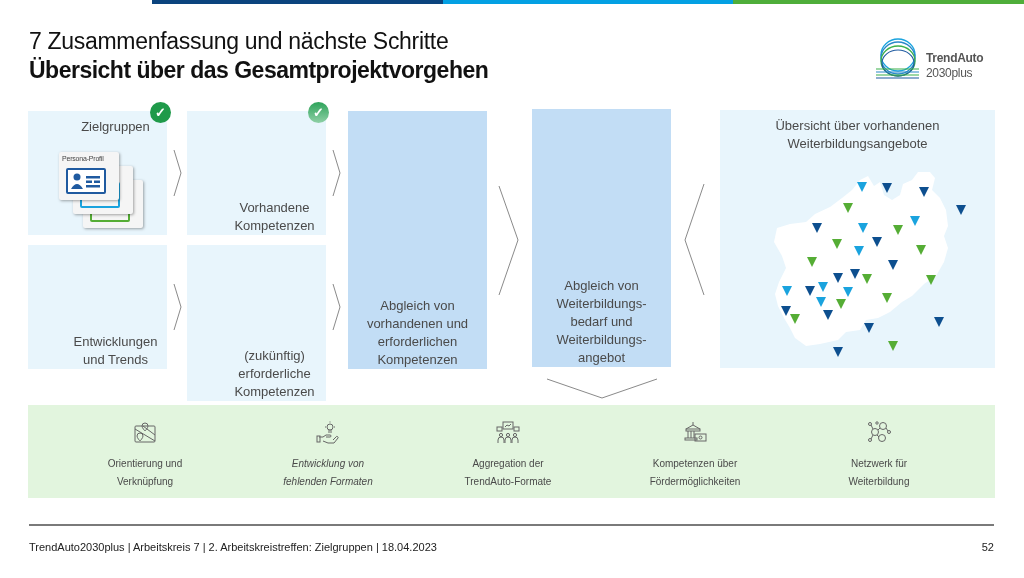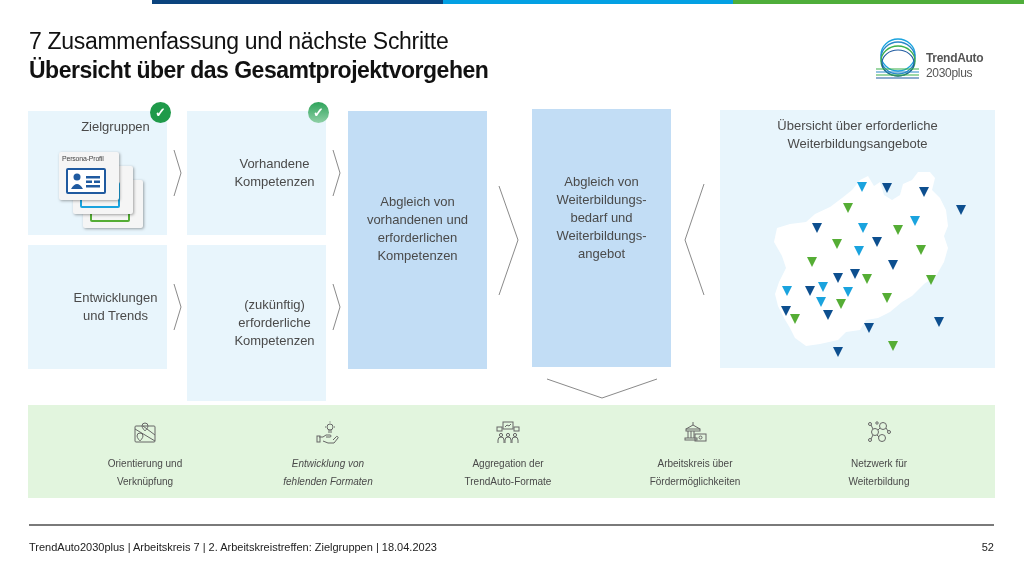--- a/index.html
+++ b/index.html
@@ -12,21 +12,21 @@
   .tb2 { left: 443px; width: 290px; background: #03a0e3; }
   .tb3 { left: 733px; width: 291px; background: #4fae3a; }
 
   .title1 { left: 29px; top: 28px; font-size: 23px; color: #111; letter-spacing: -0.3px; }
   .title2 { left: 29px; top: 57px; font-size: 23px; font-weight: bold; color: #111; letter-spacing: -0.5px; }
 
   .logo { left: 875px; top: 36px; width: 110px; height: 46px; }
   .logo-t1 { position: absolute; left: 51px; top: 15px; font-size: 12px; font-weight: bold; color: #555; letter-spacing: -0.3px; }
   .logo-t2 { position: absolute; left: 51px; top: 30px; font-size: 12px; color: #555; letter-spacing: -0.3px; }
 
-  .box { position: absolute; display: flex; align-items: center; justify-content: center; text-align: center;
+  .box { position: absolute; display: flex; align-items: flex-end; justify-content: center; text-align: center;
          color: #4a4a4a; font-size: 13px; line-height: 18px; }
   .light { background: #e8f5fc; padding-left: 36px; }
   .mid { background: #c2ddf5; }
 
   .chev { position: absolute; overflow: visible; }
 
   .check { position: absolute; width: 21px; height: 21px; border-radius: 50%; background: #1f9a4a;
            color: #fff; font-size: 13px; line-height: 21px; text-align: center; font-weight: bold; }
   .check.faded { background: linear-gradient(180deg, #2ea35a 0%, #8fd0a6 100%); }
 
@@ -147,21 +147,21 @@
     <polyline points="174,284 181,307 174,330"></polyline>
     <polyline points="333,284 340,307 333,330"></polyline>
     <polyline points="499,186 518,240 499,295"></polyline>
     <polyline points="704,184 685,240 704,295"></polyline>
     <polyline points="547,379 602,398 657,379"></polyline>
   </g>
 </svg>
 
 <div class="abs light" style="left:720px;top:110px;width:275px;height:258px;"></div>
 <div class="map-title">
-  <div>Übersicht über erforderliche</div>
+  <div>Übersicht über vorhandenen</div>
   <div>Weiterbildungsangebote</div>
 </div>
 <svg class="abs" style="left:0;top:0" width="1024" height="578">
   <path d="M860,180 L868,176 L874,186 L880,182 L884,195 L892,200 L900,195 L903,184 L912,180 L918,172 L930,172 L935,178 L932,190 L940,198 L946,210 L948,226 L944,236 L948,248 L944,262 L936,276 L924,284 L912,296 L902,302 L890,312 L878,318 L866,320 L860,330 L846,332 L838,340 L820,344 L806,346 L795,338 L790,328 L784,318 L778,306 L775,294 L779,282 L786,268 L782,256 L774,242 L777,228 L790,224 L806,222 L815,214 L830,207 L842,198 L852,190 Z" fill="#ffffff"></path>
   <g>
     <polygon points="857,182 867,182 862,192" fill="#1aa3de"></polygon>
     <polygon points="882,183 892,183 887,193" fill="#0d4f8f"></polygon>
     <polygon points="919,187 929,187 924,197" fill="#0d4f8f"></polygon>
     <polygon points="956,205 966,205 961,215" fill="#0d4f8f"></polygon>
     <polygon points="843,203 853,203 848,213" fill="#55ad35"></polygon>
@@ -260,21 +260,21 @@
       <rect x="3" y="8" width="14" height="2"></rect>
       <line x1="5" y1="10" x2="5" y2="17"></line>
         <line x1="8" y1="10" x2="8" y2="17"></line>
         <line x1="11" y1="10" x2="11" y2="17"></line>
       <rect x="2" y="17" width="12" height="2"></rect>
       <rect x="12" y="13" width="11" height="7"></rect>
       <circle cx="17.5" cy="16.5" r="1.5"></circle>
     </g>
   </svg>
   <div class="feature-label">
-    <div>Arbeitskreis über</div>
+    <div>Kompetenzen über</div>
     <div>Fördermöglichkeiten</div>
   </div>
 </div>
 
 <div class="feature" style="left:784px;">
   <svg class="feature-icon" viewBox="0 0 24 24">
     <g fill="none" stroke="#666" stroke-width="1">
       <circle cx="16" cy="5" r="3.5"></circle>
         <circle cx="8" cy="11" r="3.5"></circle>
         <circle cx="15" cy="17" r="3.5"></circle>

